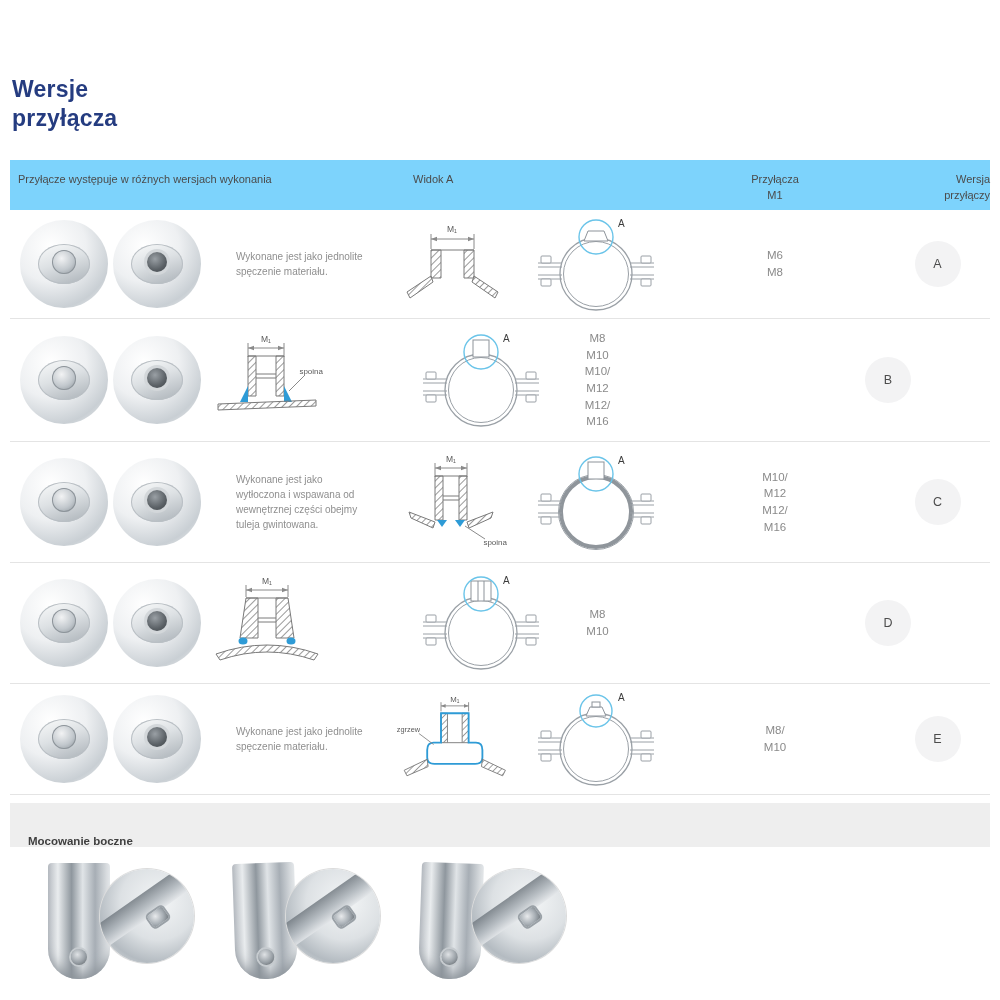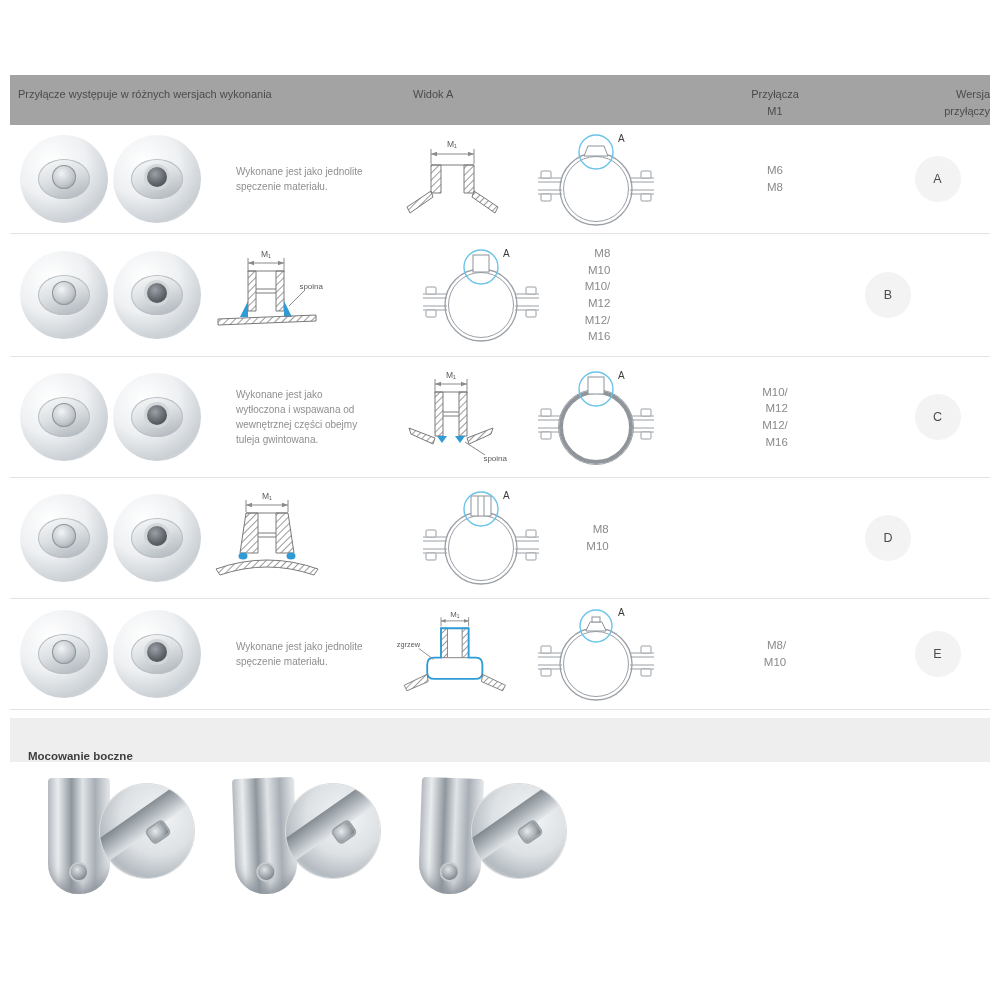--- a/index.html
+++ b/index.html
@@ -2,21 +2,21 @@
 <html><head>
 <meta charset="utf-8">
 <style>
   html,body{margin:0;padding:0;background:#fff;}
   body{width:1000px;height:1000px;overflow:hidden;font-family:"Liberation Sans",sans-serif;color:#4b4b4b;}
   .page{padding:75px 10px 0 10px;}
   .pre{white-space:pre-line;}
   h1.title{margin:0 0 26px 2px;font-size:23px;line-height:1.28;font-weight:700;color:#253c80;letter-spacing:.2px;}
 
   .grid{display:grid;grid-template-columns:200px 185px 115px 175px 180px 1fr 105px;align-items:center;}
-  .thead{background:#a3a3a3;min-height:50px;align-items:flex-start;padding-top:11px;box-sizing:border-box;font-size:11px;color:#4b4b4b;line-height:1.5;}
+  .thead{background:#7dd3fc;min-height:50px;align-items:flex-start;padding-top:11px;box-sizing:border-box;font-size:11px;color:#4b4b4b;line-height:1.5;}
   .thead .h-products{grid-column:1 / span 2;padding-left:8px;}
   .thead .h-view{grid-column:3 / span 2;padding-left:18px;}
   .thead .h-threads{grid-column:5;text-align:center;}
   .thead .h-version{grid-column:7;text-align:right;}
 
   .trow{border-bottom:1px solid #e4e4e4;}
   .row-a{min-height:108px;}
   .row-b{min-height:122px;}
   .row-c{min-height:120px;}
   .row-d{min-height:120px;}
@@ -29,21 +29,21 @@
     background:linear-gradient(160deg,#fafbfb 0%,#dde1e4 45%,#aab1b7 100%);box-shadow:inset 0 0 0 1px #b9bfc4;}
   .photo.boss::after{content:"";position:absolute;left:50%;top:50%;width:24px;height:24px;margin:-14px 0 0 -12px;border-radius:50%;
     background:radial-gradient(circle at 40% 35%, #f2f3f4 0%, #c2c8cd 55%, #878f96 100%);box-shadow:inset 0 0 0 1px #8d949a;}
   .photo.hole::after{content:"";position:absolute;left:50%;top:50%;width:20px;height:20px;margin:-12px 0 0 -10px;border-radius:50%;
     background:radial-gradient(circle at 40% 35%, #9aa0a5 0%, #5b6166 60%, #3e4347 100%);box-shadow:0 0 0 3px #d3d7da;}
 
   .desc{font-size:10px;line-height:1.5;color:#8f8f8f;width:132px;padding-left:26px;}
   .section-svg{display:block;}
   .clamp-svg{display:block;margin-left:12px;}
   .threads{text-align:center;}
-  .threads span{display:inline-block;text-align:right;font-size:11.5px;line-height:1.45;color:#8a8a8a;}
+  .threads span{display:inline-block;text-align:center;font-size:11.5px;line-height:1.45;color:#8a8a8a;}
   .badge-cell{display:flex;justify-content:center;}
   .badge{width:46px;height:46px;border-radius:50%;background:#f3f3f4;display:flex;align-items:center;justify-content:center;
     font-size:12.5px;color:#4c4c4c;}
 
   .section-bar{background:#eeeeee;min-height:44px;display:flex;align-items:flex-end;padding-left:18px;box-sizing:border-box;
     font-size:11.5px;font-weight:700;color:#3f3f3f;margin-top:8px;}
 
   .bottom-photos{display:flex;gap:40px;padding:16px 0 0 38px;}
   .pair{display:flex;align-items:flex-start;}
   .band{width:62px;height:116px;border-radius:4px 4px 30px 30px;position:relative;z-index:1;
@@ -62,20 +62,22 @@
   svg text{font-family:"Liberation Sans",sans-serif;}
   .dim-text{font-size:8.5px;fill:#5a5a5a;}
   .weld-text{font-size:8px;fill:#5a5a5a;}
   .view-a-text{font-size:10px;fill:#3c3c3c;}
 </style>
 </head>
 <body>
 
 <div class="page">
 
+  <h1 class="title pre">Wersje
+przyłącza</h1>
 
   <div class="grid thead">
     <div class="h-products">Przyłącze występuje w różnych wersjach wykonania</div>
     <div class="h-view">Widok A</div>
     <div class="h-threads pre">Przyłącza
 M1</div>
     <div></div>
     <div class="h-version pre">Wersja
 przyłączy</div>
   </div>

